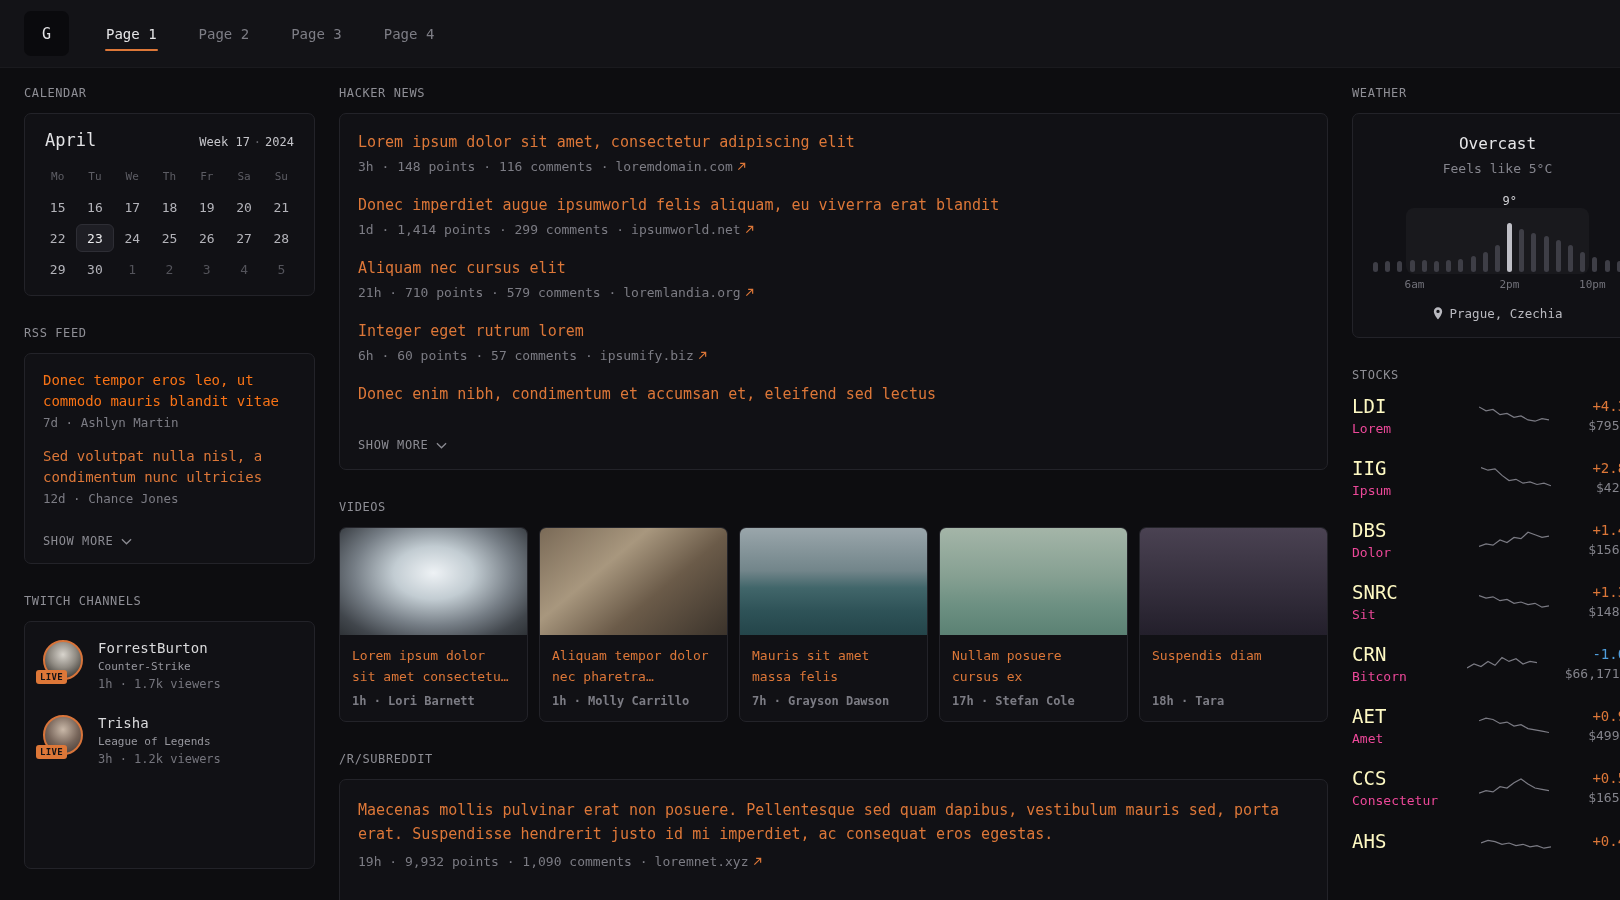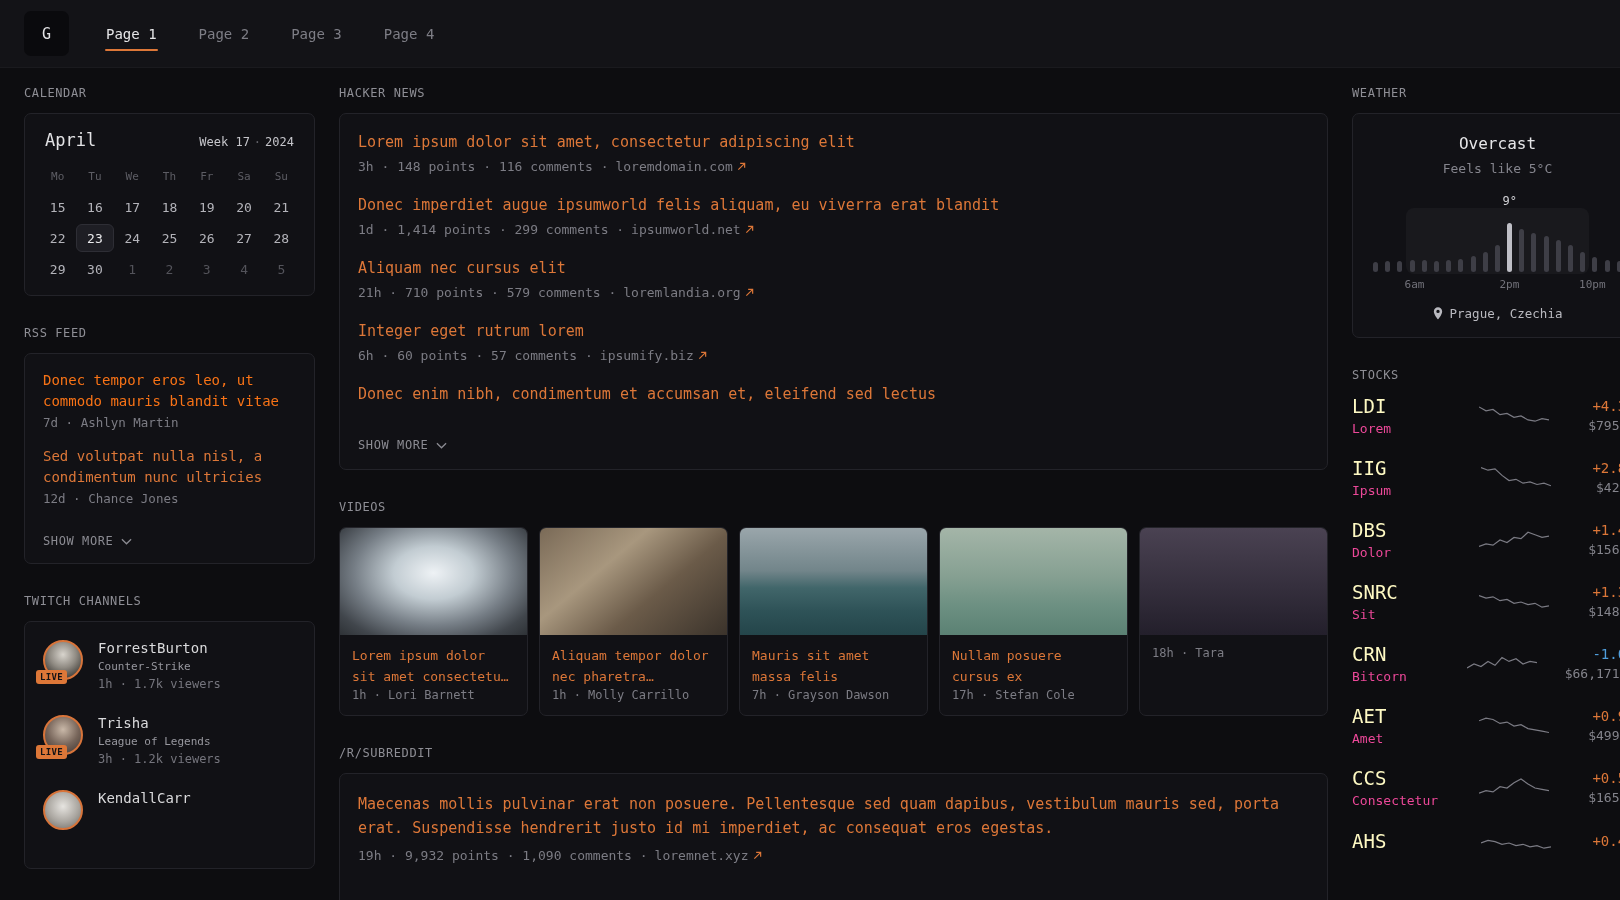--- a/index.html
+++ b/index.html
@@ -109,21 +109,21 @@
     border:1px solid #232329; border-radius:7px; overflow:hidden;
   }
   .thumb { height:107px; }
   .thumb-towers { background:radial-gradient(ellipse at 50% 42%, #eef2f5 0%, #c2ccd2 30%, #767e86 60%, #41464c 84%, #2e3236 100%); }
   .thumb-camera { background:linear-gradient(140deg, #7a6a57 0%, #a8977e 35%, #6b5b49 62%, #3b332b 100%); }
   .thumb-sea    { background:linear-gradient(180deg, #9aa6ab 0%, #72858a 40%, #41666a 56%, #2e5257 78%, #24454a 100%); }
   .thumb-canoe  { background:linear-gradient(180deg, #a4b5a8 0%, #86a092 45%, #6d9082 72%, #5b8173 100%); }
   .thumb-dusk   { background:linear-gradient(180deg, #4a4252 0%, #352f3d 55%, #231f2b 100%); }
   .video-body { padding:11px 12px 13px; }
   .video-title { display:block; font-size:13px; color:#dd7738; line-height:1.6; min-height:42px; }
-  .video-meta { font-size:12px; color:#7c7c84; white-space:nowrap; }
+  .video-meta { font-size:12px; color:#7c7c84; margin-top:6px; white-space:nowrap;font-weight:bold; }
 
   
   .weather-card { padding:20px 16px 16px; text-align:center; }
   .w-cond { font-size:16px; color:#e6e6e8; }
   .w-feels { font-size:13px; color:#85858d; margin-top:8px; }
   .w-chart { position:relative; height:100px; margin-top:16px; }
   .w-band { position:absolute; top:16px; bottom:18px; background:rgba(255,255,255,0.035); border-radius:8px; }
   .w-bars {
     position:absolute; left:4px; right:4px; bottom:20px; top:24px;
     display:flex; align-items:flex-end; justify-content:space-between;
@@ -247,30 +247,20 @@
           <div class="avatar-wrap">
             <div class="avatar av-2"></div>
             <span class="live-badge">LIVE</span>
           </div>
           <div>
             <div class="channel-name">Trisha</div>
             <div class="channel-cat">League of Legends</div>
             <div class="channel-meta">3h · 1.2k viewers</div>
           </div>
         </div>
-        <div class="channel">
-          <div class="avatar-wrap">
-            <div class="avatar av-3"></div>
-          </div>
-          <div>
-            <div class="channel-name">KendallCarr</div>
-            <div class="channel-cat"></div>
-            <div class="channel-meta"></div>
-          </div>
-        </div>
       </div>
     </section>
   </div>
 
   <div class="col">
 
     <section class="section">
       <div class="section-label">HACKER NEWS</div>
       <div class="card hn-card">
 
@@ -371,20 +361,21 @@
           <div class="thumb thumb-canoe"></div>
           <div class="video-body">
             <a class="video-title">Nullam posuere cursus ex</a>
             <div class="video-meta">17h · Stefan Cole</div>
           </div>
         </div>
 
         <div class="video-card">
           <div class="thumb thumb-dusk"></div>
           <div class="video-body">
+            <a class="video-title">Suspendis diam</a>
             <div class="video-meta">18h · Tara</div>
           </div>
         </div>
       </div>
     </section>
 
     <section class="section">
       <div class="section-label">/R/SUBREDDIT</div>
       <div class="card sub-card">
         <article>

